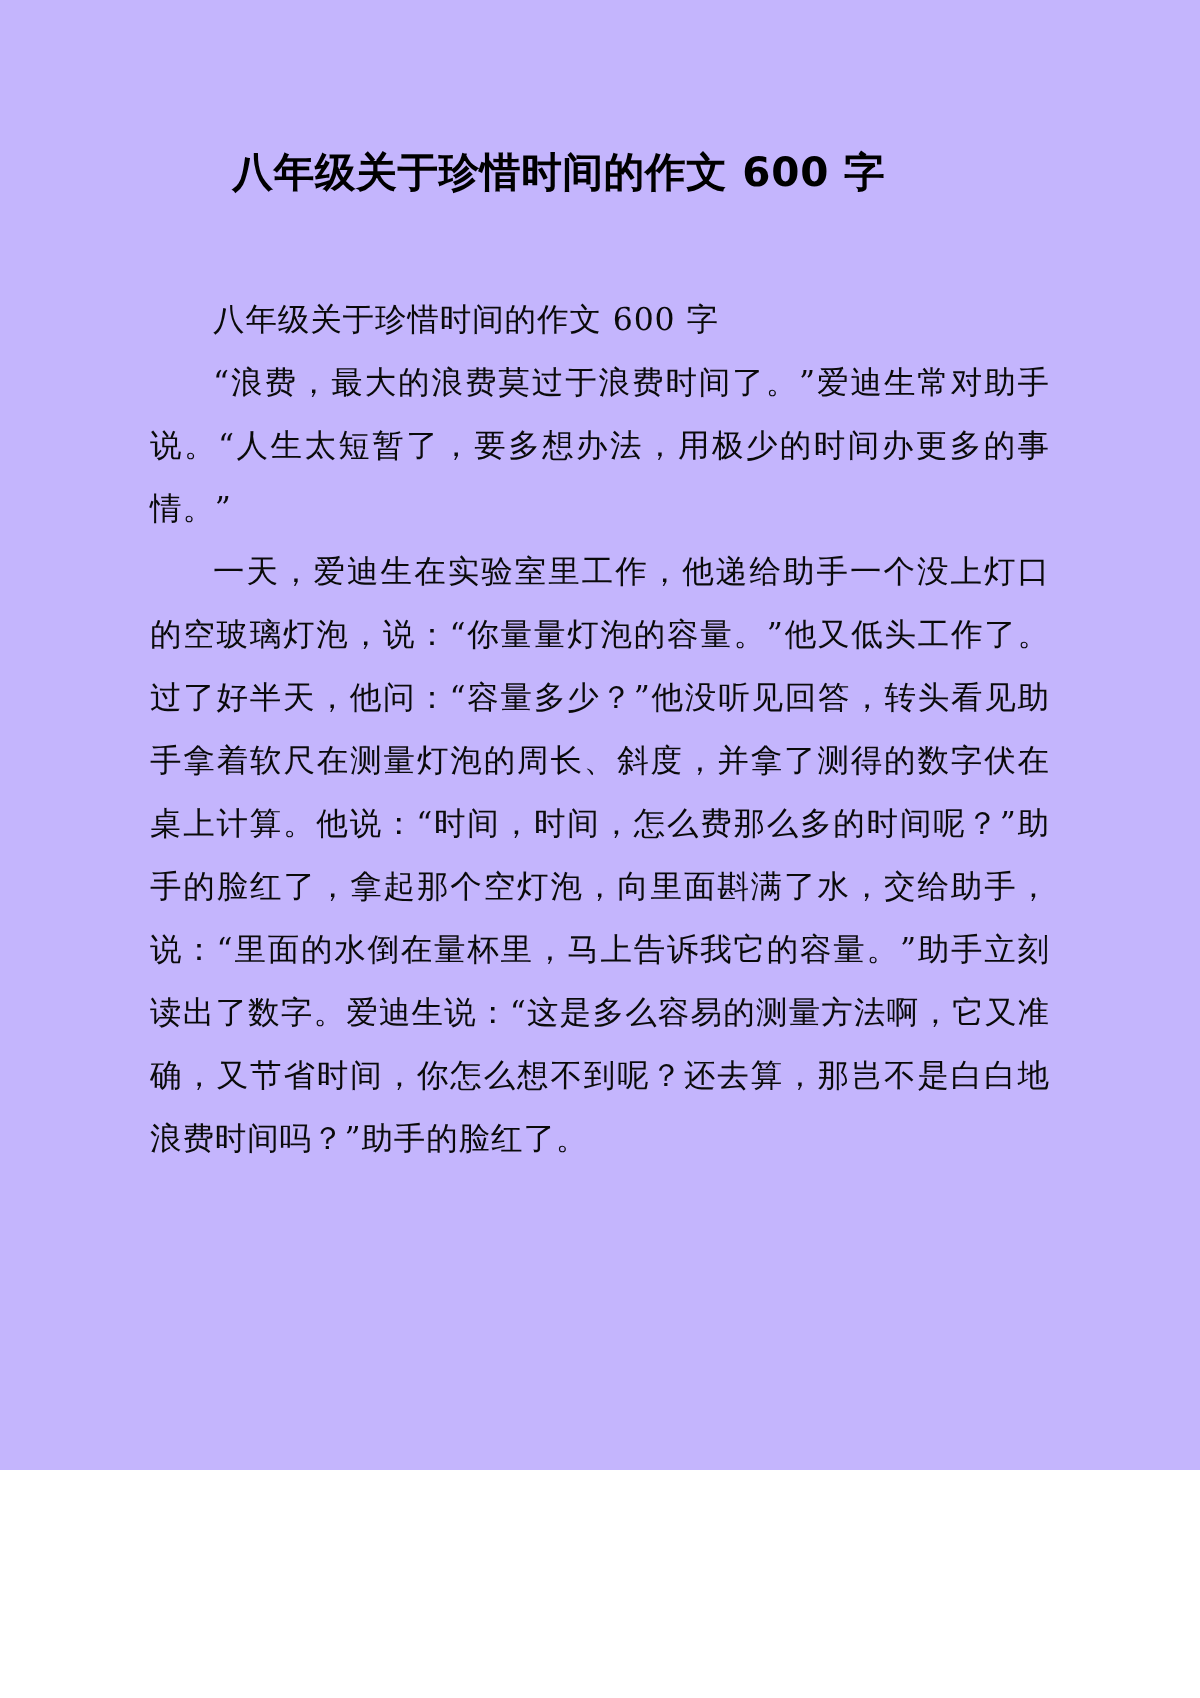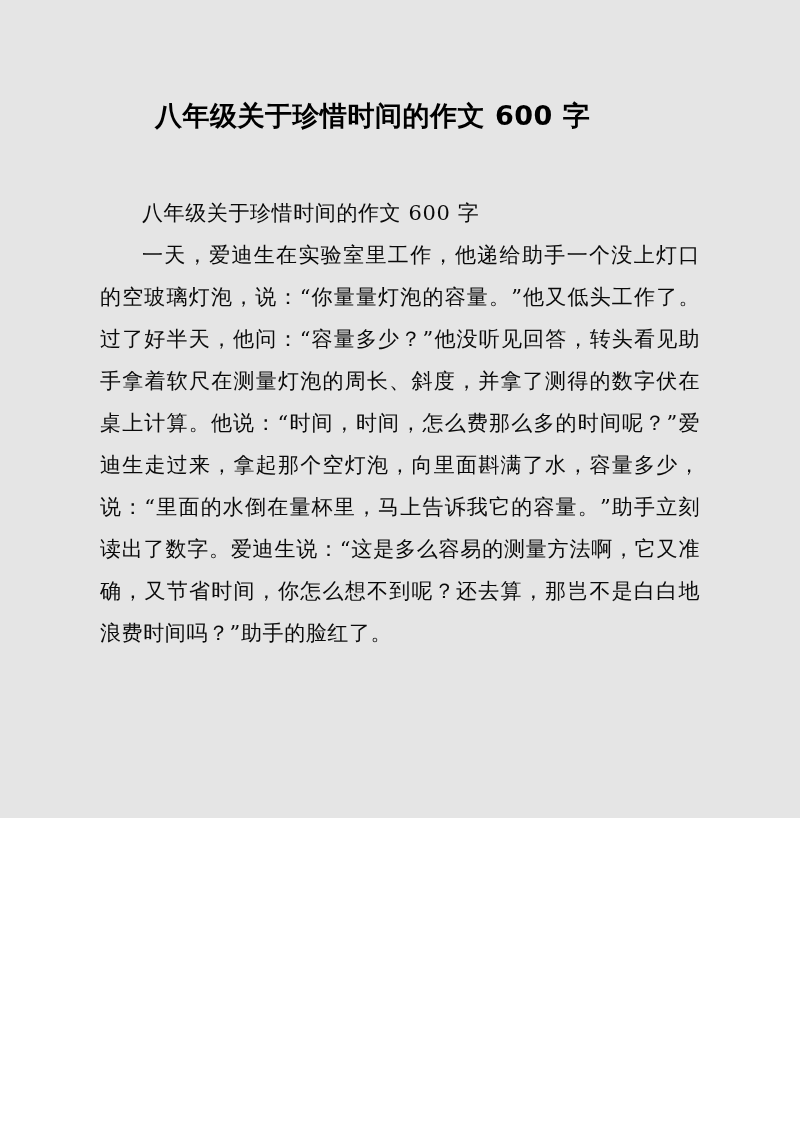--- a/index.html
+++ b/index.html
@@ -11,23 +11,23 @@
     width: 800px;
     height: 1132px;
     font-family: "DejaVu Serif", "Liberation Serif", serif;
     color: #000000;
     position: relative;
     overflow: hidden;
   }
   .page {
     box-sizing: border-box;
     width: 800px;
-    height: 818px;
+    height: 980px;
     padding: 78px 100px 40px 100px;
-    background: #e5e5e5;
+    background: #c4b5fd;
   }
   .doc-title {
     font-family: "DejaVu Sans", "Liberation Sans", sans-serif;
     font-weight: bold;
     font-size: 27px;
     line-height: 40px;
     letter-spacing: 0.5px;
     margin: 18px 0 0 55px;
     color: #000;
   }
@@ -47,16 +47,17 @@
 </style>
 </head>
 <body>
 
 <div class="page">
 
   <h1 class="doc-title">八年级关于珍惜时间的作文 600 字</h1>
 
   <div class="body-text">
     <p>八年级关于珍惜时间的作文 600 字</p>
-    <p>一天，爱迪生在实验室里工作，他递给助手一个没上灯口的空玻璃灯泡，说：“你量量灯泡的容量。”他又低头工作了。过了好半天，他问：“容量多少？”他没听见回答，转头看见助手拿着软尺在测量灯泡的周长、斜度，并拿了测得的数字伏在桌上计算。他说：“时间，时间，怎么费那么多的时间呢？”爱迪生走过来，拿起那个空灯泡，向里面斟满了水，容量多少，说：“里面的水倒在量杯里，马上告诉我它的容量。”助手立刻读出了数字。爱迪生说：“这是多么容易的测量方法啊，它又准确，又节省时间，你怎么想不到呢？还去算，那岂不是白白地浪费时间吗？”助手的脸红了。</p>
+    <p>“浪费，最大的浪费莫过于浪费时间了。”爱迪生常对助手说。“人生太短暂了，要多想办法，用极少的时间办更多的事情。”</p>
+    <p>一天，爱迪生在实验室里工作，他递给助手一个没上灯口的空玻璃灯泡，说：“你量量灯泡的容量。”他又低头工作了。过了好半天，他问：“容量多少？”他没听见回答，转头看见助手拿着软尺在测量灯泡的周长、斜度，并拿了测得的数字伏在桌上计算。他说：“时间，时间，怎么费那么多的时间呢？”助手的脸红了，拿起那个空灯泡，向里面斟满了水，交给助手，说：“里面的水倒在量杯里，马上告诉我它的容量。”助手立刻读出了数字。爱迪生说：“这是多么容易的测量方法啊，它又准确，又节省时间，你怎么想不到呢？还去算，那岂不是白白地浪费时间吗？”助手的脸红了。</p>
   </div>
 
 </div>
 
 </body></html>

